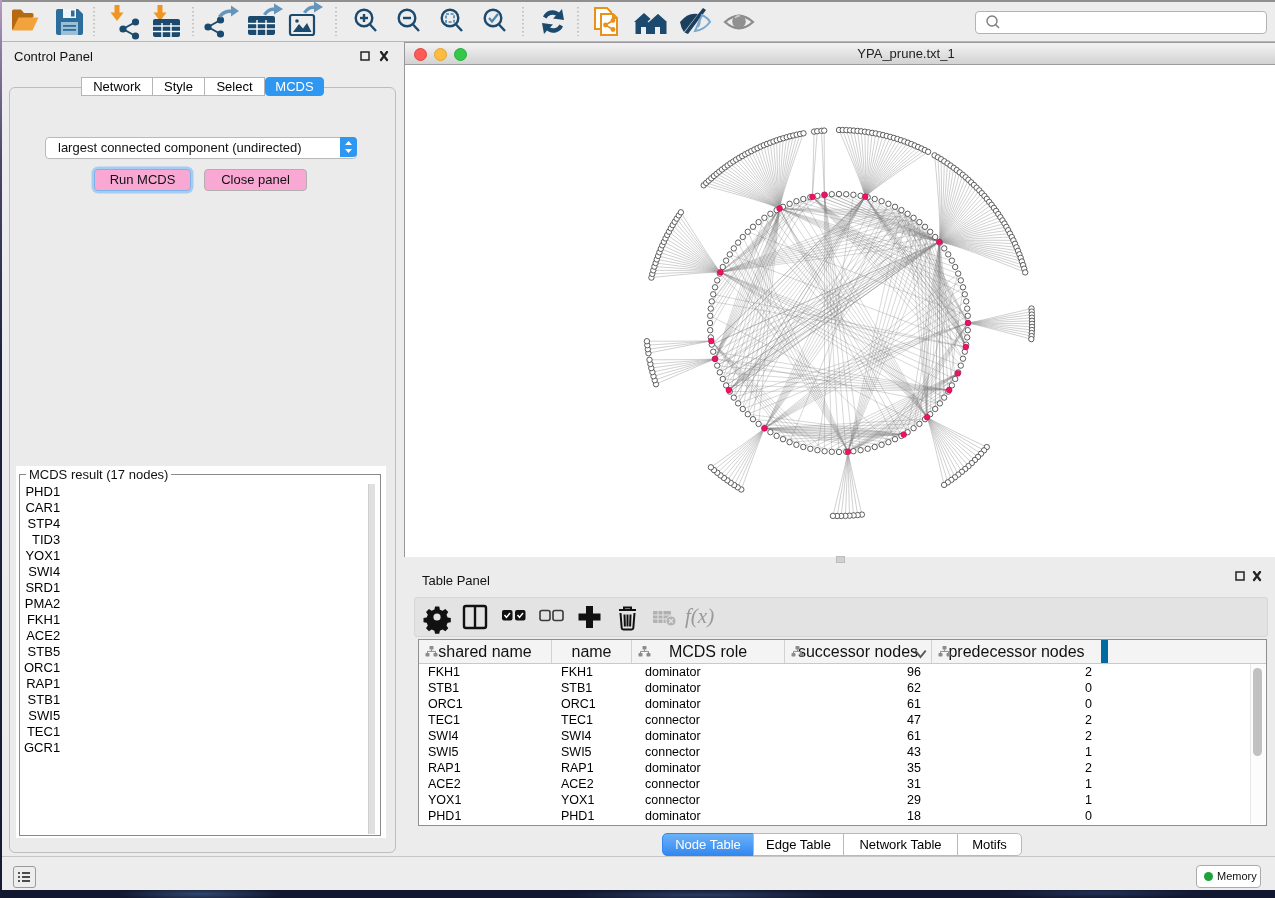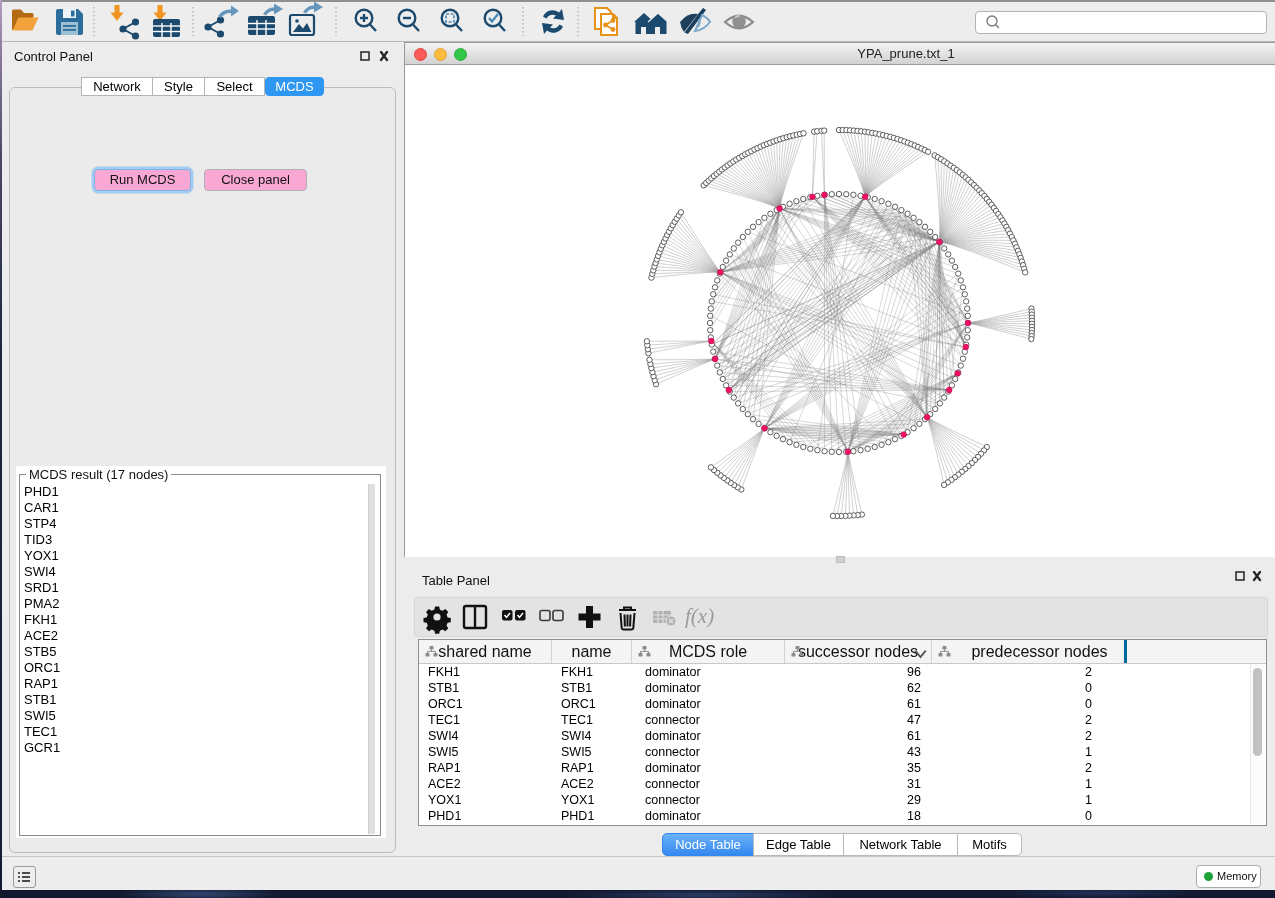--- a/index.html
+++ b/index.html
@@ -21,21 +21,21 @@
   #cp-title{left:14px;top:49px;width:200px;height:14px;font-size:13px;color:#111;}
   #cp-content{left:9px;top:87px;width:385px;height:764px;border:1px solid #bdbdbd;border-radius:6px;background:#ebebeb;}
   .tab{position:absolute;top:77px;height:17px;background:#fff;border:1px solid #b5b5b5;font-size:13px;color:#000;text-align:center;line-height:17px;}
   #tab-mcds{background:#2e97f2;color:#fff;border:1px solid #2e97f2;border-radius:4px;}
   #optlabel{left:0px;top:114px;width:405px;text-align:center;font-size:13px;color:#111;}
   #dropdown{left:45px;top:137px;width:310px;height:20px;background:#fff;border:1px solid #b9b9b9;border-radius:4px;font-size:13px;line-height:20px;color:#111;}
   #dropstep{position:absolute;right:-1px;top:-1px;width:17px;height:20px;background:#2e97f2;border-radius:0 4px 4px 0;}
   .btn{position:absolute;height:20px;background:#f9a8d4;border:1px solid #b0b0b0;border-radius:4px;font-size:13px;text-align:center;line-height:19px;color:#111;}
   #btn-run{left:94px;top:169px;width:95px;box-shadow:0 0 0 2.5px #a5cdf3;border-color:#7fb3e8;}
   #btn-close{left:204px;top:169px;width:101px;}
-  #fieldset{left:16px;top:466px;width:370px;height:372px;background:#fff;}
+  #fieldset{left:16px;top:466px;width:370px;height:372px;background:#fff;text-align:right;}
   #fsborder{position:absolute;left:3px;top:8px;right:5px;bottom:2px;border:1px solid #8a8a8a;}
   #fslegend{position:absolute;left:10px;top:1px;background:#fff;padding:0 3px;font-size:13px;color:#111;}
   #fslist{position:absolute;left:8px;top:18px;font-size:13px;line-height:16px;color:#000;}
   #fsscroll{position:absolute;right:11px;top:18px;width:6px;height:350px;background:#e0e0e0;border-left:1px solid #cfcfcf;}
   
   #netframe{left:404px;top:42px;width:880px;height:514px;border:1px solid #98989c;border-right:none;border-bottom:none;background:#fff;}
   #nettitle{position:absolute;left:0;top:0;width:100%;height:21px;background:linear-gradient(#f3f3f3,#d2d2d2);border-bottom:1px solid #9c9c9c;}
   .tl{position:absolute;top:5px;width:11px;height:11px;border-radius:50%;}
   #nettext{position:absolute;left:0;top:3px;width:1002px;text-align:center;font-size:13px;color:#222;}
   #netcanvas{position:absolute;left:0;top:22px;width:879px;height:492px;background:#fff;overflow:hidden;}
@@ -220,20 +220,26 @@
   <div class="abs" id="cp-title">Control Panel</div>
   <svg class="abs" style="left:360px;top:51px" width="32" height="12">
       <rect x="1" y="1" width="8" height="8" fill="none" stroke="#222" stroke-width="1.5"></rect>
       <path d="M21 1 L27 9 M27 1 L21 9" stroke="#222" stroke-width="2.2" stroke-linecap="round"></path>
     </svg>
   <div class="abs" id="cp-content"></div>
   <div class="tab" style="left:81px;width:70px;">Network</div>
   <div class="tab" style="left:152px;width:51px;">Style</div>
   <div class="tab" style="left:204px;width:59px;">Select</div>
   <div class="tab" id="tab-mcds" style="left:265px;width:57px;">MCDS</div>
+  <div class="abs" id="dropdown"><span style="padding-left:12px">largest connected component (undirected)</span>
+    <div id="dropstep"><svg width="17" height="20">
+          <path d="M8.5 4 L12 8 L5 8 Z" fill="#fff"></path>
+          <path d="M8.5 16 L12 12 L5 12 Z" fill="#fff"></path>
+        </svg></div>
+  </div>
   <div class="btn" id="btn-run">Run MCDS</div>
   <div class="btn" id="btn-close">Close panel</div>
   <div class="abs" id="fieldset">
     <div id="fsborder"></div>
     <div id="fslegend">MCDS result (17 nodes)</div>
     <div id="fslist">PHD1<br>CAR1<br>STP4<br>TID3<br>YOX1<br>SWI4<br>SRD1<br>PMA2<br>FKH1<br>ACE2<br>STB5<br>ORC1<br>RAP1<br>STB1<br>SWI5<br>TEC1<br>GCR1</div>
     <div id="fsscroll"></div>
   </div>
 
   <div class="abs" id="netframe">
@@ -1067,21 +1073,21 @@
 
     <text x="270" y="25" font-family="Liberation Serif, serif" font-style="italic" font-size="21" fill="#9a9a9a">f(x)</text>
   </svg>
   </div>
   <div class="abs" id="tp-table">
     <div id="tp-head">
       <div class="hcol" style="left:0;width:132px;">shared name</div>
       <div class="hcol" style="left:133px;width:79px;">name</div>
       <div class="hcol" style="left:213px;width:152px;">MCDS role</div>
       <div class="hcol" style="left:366px;width:146px;">successor nodes</div>
-      <div class="hcol" style="left:536px;width:169px;border-right:3px solid #0369a1;">predecessor nodes</div>
+      <div class="hcol" style="left:513px;width:169px;border-right:7px solid #0369a1;">predecessor nodes</div>
       <svg class="hico" style="left:6px" viewBox="0 0 13 13">
           <g fill="#8c8c8c">
             <rect x="4.5" y="1" width="4" height="3.4" rx="0.7"></rect>
             <rect x="0.5" y="8" width="4" height="3.4" rx="0.7"></rect>
             <rect x="8.5" y="8" width="4" height="3.4" rx="0.7"></rect>
             <path d="M6.5 4.4 v2 M2.5 8 v-1.6 h8 V8" stroke="#8c8c8c" fill="none"></path>
           </g>
         </svg>
       <svg class="hico" style="left:219px" viewBox="0 0 13 13">
           <g fill="#8c8c8c">

